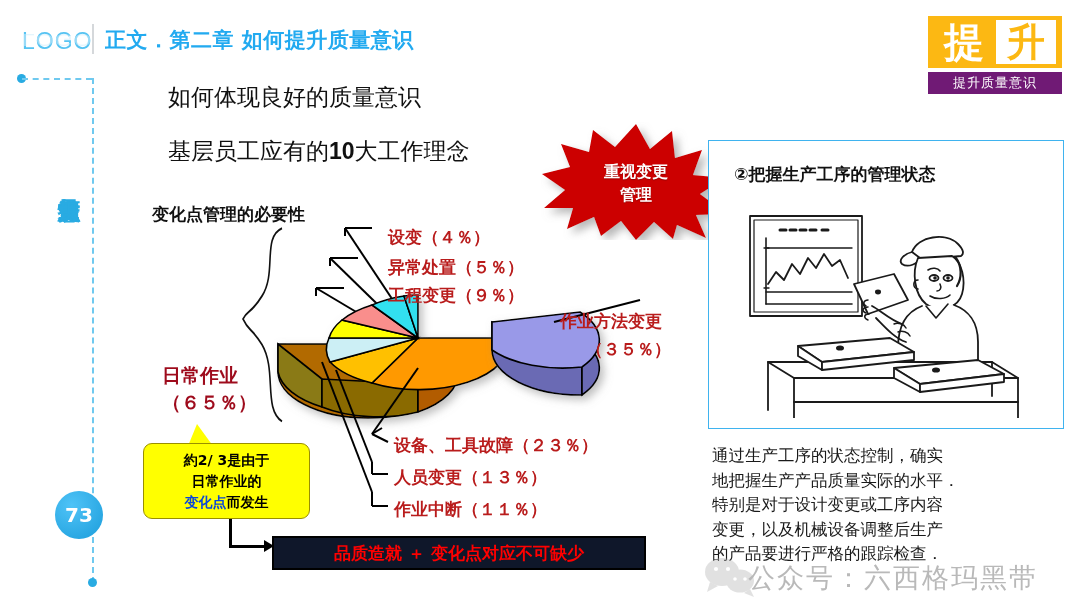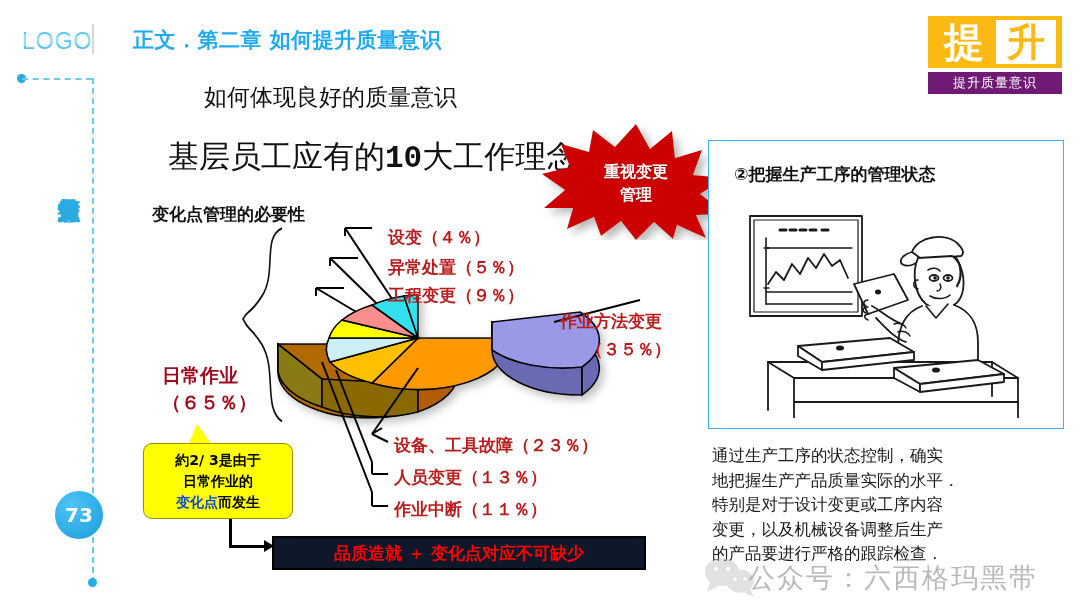--- a/index.html
+++ b/index.html
@@ -20,21 +20,20 @@
     position:absolute;left:22px;top:50px;
     font-family:"Liberation Sans",sans-serif;
     font-size:23px;letter-spacing:1px;color:#cfeefc;font-weight:400;
     transform:scaleY(-0.75);transform-origin:top left;opacity:.55;
   }
   .hdr-sep{position:absolute;left:92px;top:24px;width:2px;height:30px;background:#d5d8db;}
   .hdr-title{
     position:absolute;left:105px;top:26px;
     font-size:21px;font-weight:bold;color:#22aaf0;letter-spacing:.5px;
     white-space:nowrap;
-    margin-left:28px;
   }
 
   
   .badge{position:absolute;left:928px;top:16px;width:134px;height:78px;}
   .badge-main{position:absolute;left:0;top:0;width:134px;height:52px;background:#fcb813;}
   .badge-ch1{position:absolute;left:8px;top:1px;width:56px;height:50px;color:#fff;
     font-size:40px;font-weight:bold;line-height:50px;text-align:center;}
   .badge-white{position:absolute;left:68px;top:4px;width:60px;height:44px;background:#fff;}
   .badge-ch2{position:absolute;left:68px;top:2px;width:60px;height:48px;color:#fcb813;
     font-size:38px;font-weight:bold;line-height:48px;text-align:center;}
@@ -54,23 +53,23 @@
     writing-mode:vertical-rl;text-orientation:upright;
   }
   .page-num{
     position:absolute;left:55px;top:491px;width:48px;height:48px;border-radius:50%;
     background:radial-gradient(circle at 35% 30%,#4fc3f7,#1b9ddb);
     color:#fff;font-size:20px;font-weight:bold;line-height:48px;text-align:center;
   }
 
   
   .h-line1{position:absolute;left:168px;top:82px;font-size:23px;color:#111;font-weight:normal;
-    font-family:"DejaVu Serif","Liberation Serif",serif;white-space:nowrap;margin-left:36px;}
-  .h-line2{position:absolute;left:168px;top:136px;font-size:31px;color:#111;
-    font-family:Liberation Mono, monospace;white-space:nowrap;}
+    font-family:"DejaVu Serif","Liberation Serif",serif;white-space:nowrap;}
+  .h-line2{position:absolute;left:168px;top:136px;font-size:23px;color:#111;
+    font-family:Liberation Sans, sans-serif;white-space:nowrap;}
   .h-line2 b{font-weight:bold;}
 
   .chart-caption{position:absolute;left:152px;top:203px;font-size:17px;font-weight:bold;color:#111;
     white-space:nowrap;}
 
   
   .lbl{position:absolute;font-size:17px;font-weight:bold;color:#b91c1c;white-space:nowrap;}
   .lbl-setbian{left:388px;top:226px;}
   .lbl-yichang{left:388px;top:256px;}
   .lbl-gongcheng{left:388px;top:284px;}
@@ -78,21 +77,21 @@
   .lbl-zuoye2{left:586px;top:338px;}
   .lbl-shebei{left:394px;top:434px;}
   .lbl-renyuan{left:394px;top:466px;}
   .lbl-zhongduan{left:394px;top:498px;}
 
   .lbl-daily{position:absolute;left:162px;top:362px;font-size:19px;font-weight:bold;
     color:#9e0b1c;line-height:27px;white-space:nowrap;}
 
   
   .callout{
-    position:absolute;left:143px;top:443px;width:150px;height:76px;
+    position:absolute;left:143px;top:443px;width:167px;height:76px;
     background:#ffff00;border:1.5px solid #9a8f00;border-radius:9px;
     font-size:14px;font-weight:bold;color:#000;text-align:center;line-height:21px;
     padding-top:6px;box-sizing:border-box;
   }
   .callout .blue{color:#0a48d8;}
   .callout-tail{
     position:absolute;left:188px;top:424px;width:0;height:0;
     border-left:9px solid transparent;border-right:16px solid transparent;
     border-bottom:22px solid #ffff00;
   }

